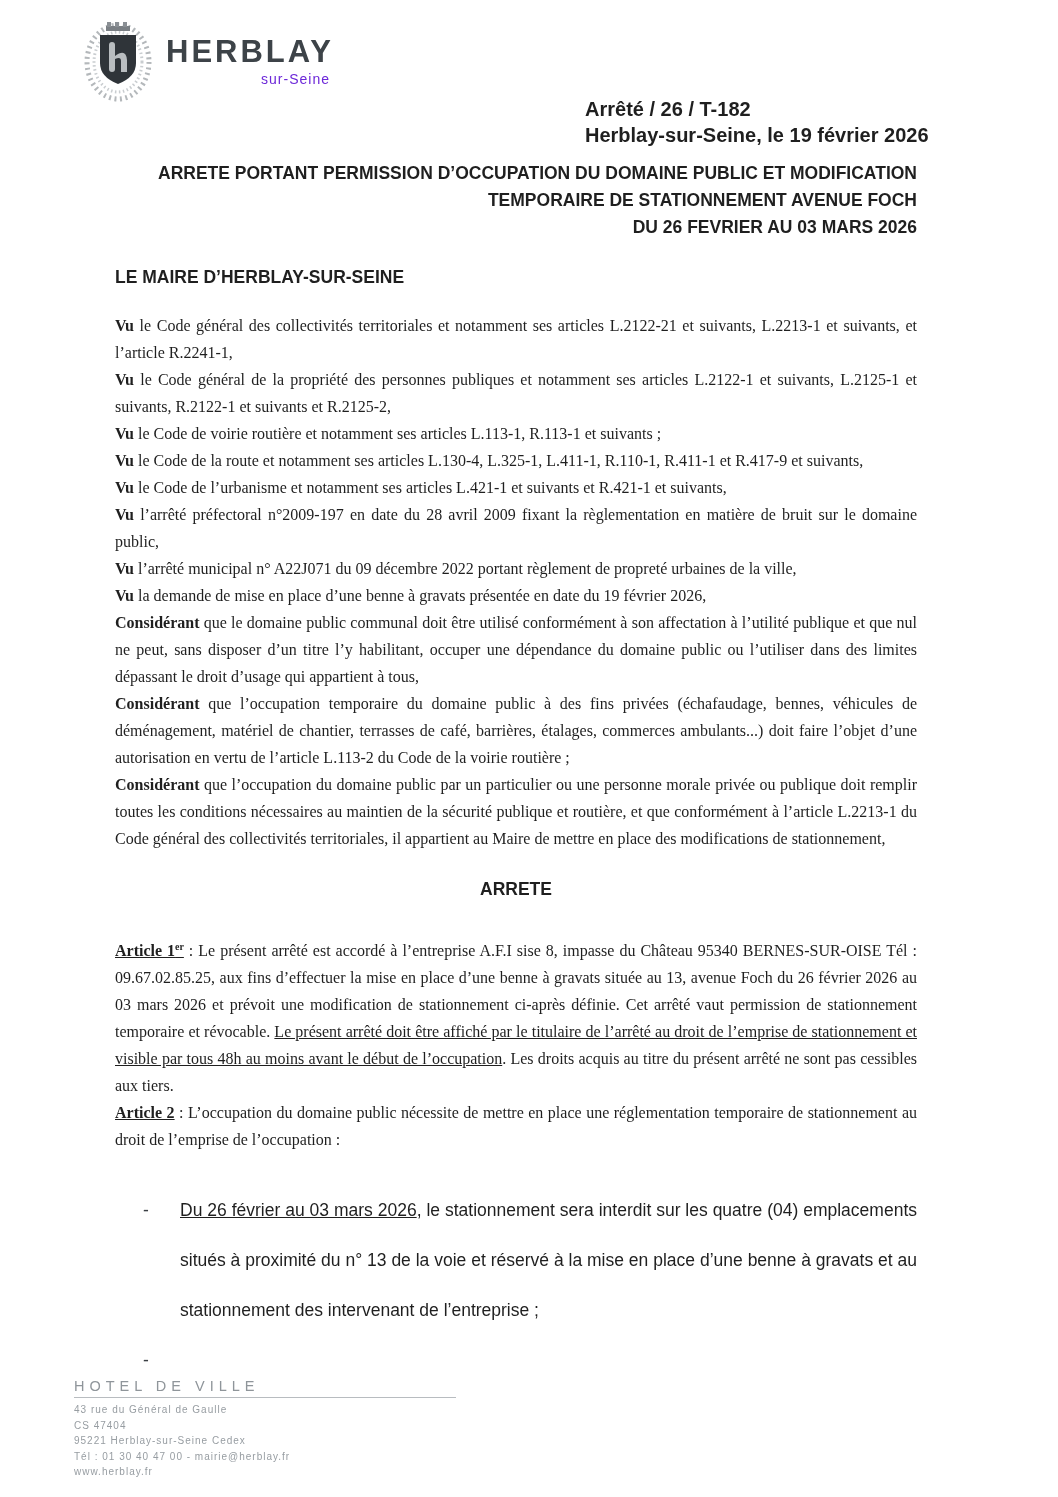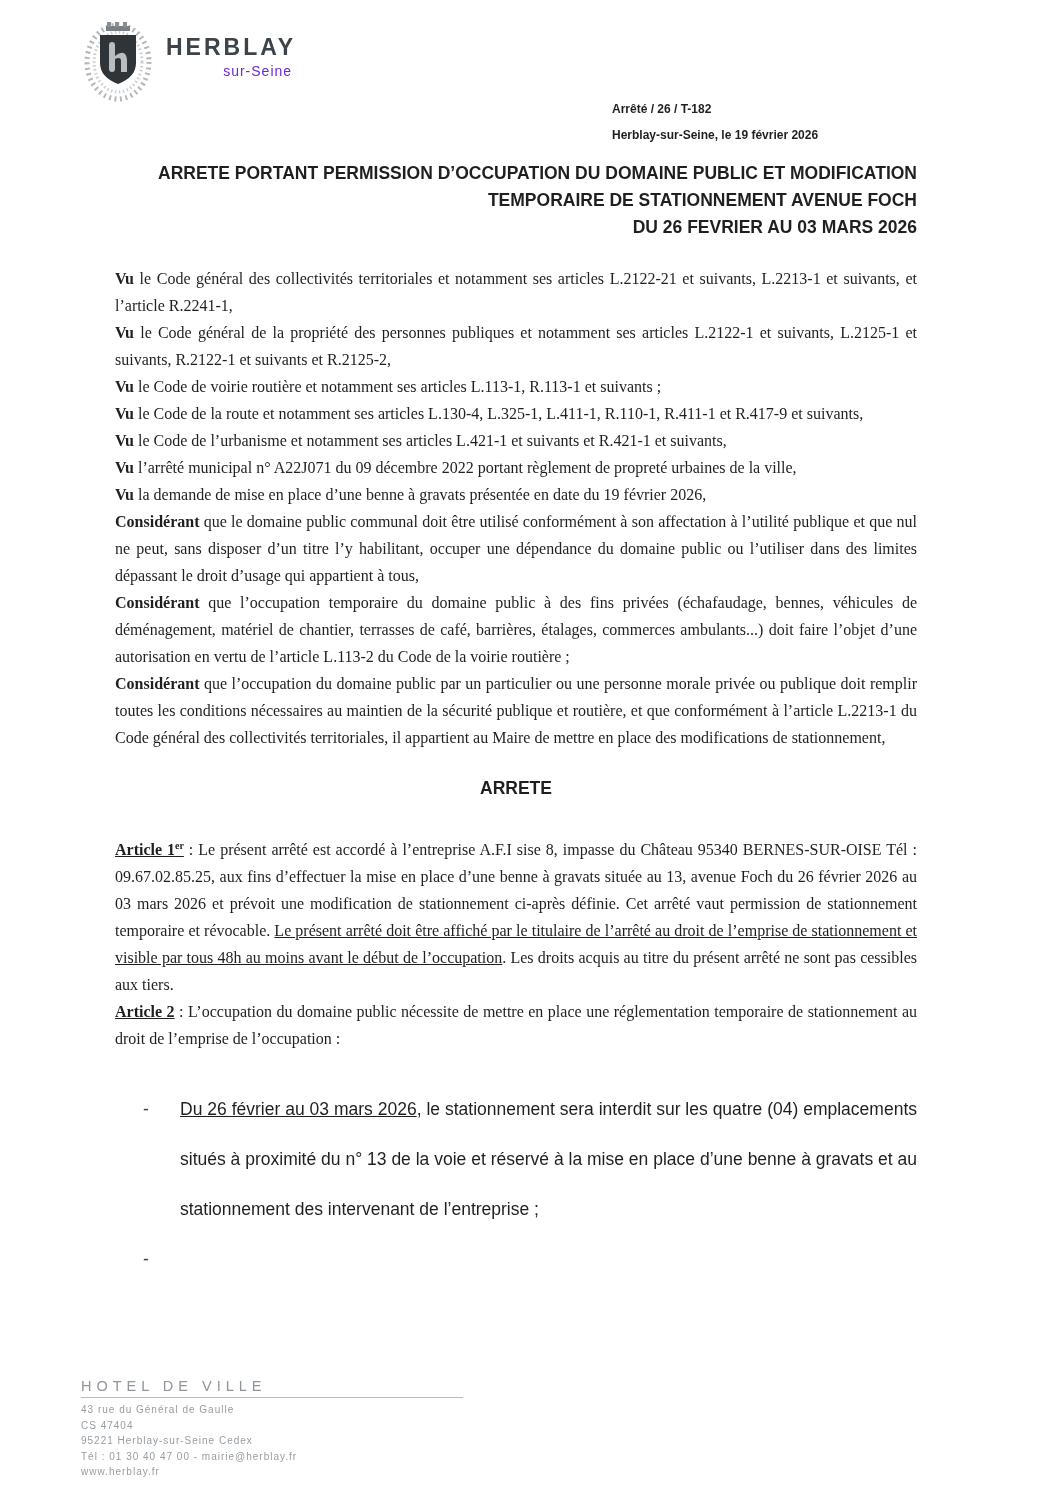--- a/index.html
+++ b/index.html
@@ -11,29 +11,29 @@
     font-family:"Liberation Sans", sans-serif;
     color:#1f1f1f;
     overflow:hidden;
     margin:0 auto;
   }
   
   .logo { position:absolute; left:84px; top:20px; display:flex; align-items:flex-start; }
   .crest { width:68px; height:82px; }
   .wordmark-wrap { margin-left:14px; margin-top:16px; }
   .wordmark {
-    font-size:23px; font-weight:700; letter-spacing:3px;
+    font-size:31px; font-weight:700; letter-spacing:3px;
     color:#3d4348; line-height:1;
   }
   .wordmark-sub {
     font-size:14px; color:#6d28d9; letter-spacing:1px;
     text-align:right; margin-top:4px; padding-right:4px;
   }
   
-  .meta { position:absolute; left:612px; top:96px; font-weight:700; font-size:12px; line-height:26px; }
+  .meta { position:absolute; left:585px; top:96px; font-weight:700; font-size:20px; line-height:26px; }
   
   .content { position:absolute; left:115px; top:160px; width:802px; }
   .doc-title { text-align:right; font-weight:700; font-size:17.5px; line-height:27px; }
   .salutation { font-weight:700; font-size:17.5px; margin-top:26px; }
   .recitals { margin-top:24px; }
   p.para {
     font-size:16px; line-height:27px; text-align:justify;font-family:Liberation Serif, serif;
   }
   .lead { font-weight:700; }
   .u { text-decoration:underline; }
@@ -47,21 +47,21 @@
   ul.bullets li {
     position:relative;
     font-size:17.5px; line-height:50px; text-align:justify;
     padding-left:65px;
   }
   ul.bullets li .dash {
     position:absolute; left:28px; top:0; color:#3a3f44;
   }
   
   .footer {
-    position:absolute; left:81px; top:1378px;
+    position:absolute; left:74px; top:1378px;
     color:#979da2; letter-spacing:1px;
   }
   .footer-org {
     font-size:14.5px; letter-spacing:5px; color:#8f959a;
     border-bottom:1.5px solid #b8bcc0; width:382px; padding-bottom:3px;
   }
   .footer-line { font-size:10px; line-height:15.5px; }
   .footer-line.first { margin-top:4px; }
 </style>
 </head>
@@ -93,27 +93,29 @@
   </div>
 
   <div class="content">
 
     <div class="doc-title">
       <div>ARRETE PORTANT PERMISSION D’OCCUPATION DU DOMAINE PUBLIC ET MODIFICATION</div>
       <div>TEMPORAIRE DE STATIONNEMENT AVENUE FOCH</div>
       <div>DU 26 FEVRIER AU 03 MARS 2026</div>
     </div>
 
+    <div class="salutation">LE MAIRE D’HERBLAY-SUR-SEINE</div>
 
     <div class="recitals">
       <p class="para"><span class="lead">Vu</span><span> le Code général des collectivités territoriales et notamment ses articles L.2122-21 et suivants, L.2213-1 et suivants, et l’article R.2241-1,</span></p>
       <p class="para"><span class="lead">Vu</span><span> le Code général de la propriété des personnes publiques et notamment ses articles L.2122-1 et suivants, L.2125-1 et suivants, R.2122-1 et suivants et R.2125-2,</span></p>
       <p class="para"><span class="lead">Vu</span><span> le Code de voirie routière et notamment ses articles L.113-1, R.113-1 et suivants ;</span></p>
       <p class="para"><span class="lead">Vu</span><span> le Code de la route et notamment ses articles L.130-4, L.325-1, L.411-1, R.110-1, R.411-1 et R.417-9 et suivants,</span></p>
       <p class="para"><span class="lead">Vu</span><span> le Code de l’urbanisme et notamment ses articles L.421-1 et suivants et R.421-1 et suivants,</span></p>
+      <p class="para"><span class="lead">Vu</span><span> l’arrêté préfectoral n°2009-197 en date du 28 avril 2009 fixant la règlementation en matière de bruit sur le domaine public,</span></p>
       <p class="para"><span class="lead">Vu</span><span> l’arrêté municipal n° A22J071 du 09 décembre 2022 portant règlement de propreté urbaines de la ville,</span></p>
       <p class="para"><span class="lead">Vu</span><span> la demande de mise en place d’une benne à gravats présentée en date du 19 février 2026,</span></p>
       <p class="para"><span class="lead">Considérant</span><span> que le domaine public communal doit être utilisé conformément à son affectation à l’utilité publique et que nul ne peut, sans disposer d’un titre l’y habilitant, occuper une dépendance du domaine public ou l’utiliser dans des limites dépassant le droit d’usage qui appartient à tous,</span></p>
       <p class="para"><span class="lead">Considérant</span><span> que l’occupation temporaire du domaine public à des fins privées (échafaudage, bennes, véhicules de déménagement, matériel de chantier, terrasses de café, barrières, étalages, commerces ambulants...) doit faire l’objet d’une autorisation en vertu de l’article L.113-2 du Code de la voirie routière ;</span></p>
       <p class="para"><span class="lead">Considérant</span><span> que l’occupation du domaine public par un particulier ou une personne morale privée ou publique doit remplir toutes les conditions nécessaires au maintien de la sécurité publique et routière, et que conformément à l’article L.2213-1 du Code général des collectivités territoriales, il appartient au Maire de mettre en place des modifications de stationnement,</span></p>
     </div>
 
     <div class="section-heading">ARRETE</div>
 
     <p class="para"><span class="lead u"><span>Article 1</span><sup>er</sup></span><span> : Le présent arrêté est accordé à l’entreprise A.F.I sise 8, impasse du Château 95340 BERNES-SUR-OISE Tél : 09.67.02.85.25, aux fins d’effectuer la mise en place d’une benne à gravats située au 13, avenue Foch du 26 février 2026 au 03 mars 2026 et prévoit une modification de stationnement ci-après définie. Cet arrêté vaut permission de stationnement temporaire et révocable. </span><span class="u">Le présent arrêté doit être affiché par le titulaire de l’arrêté au droit de l’emprise de stationnement et visible par tous 48h au moins avant le début de l’occupation</span><span>. Les droits acquis au titre du présent arrêté ne sont pas cessibles aux tiers.</span></p>

